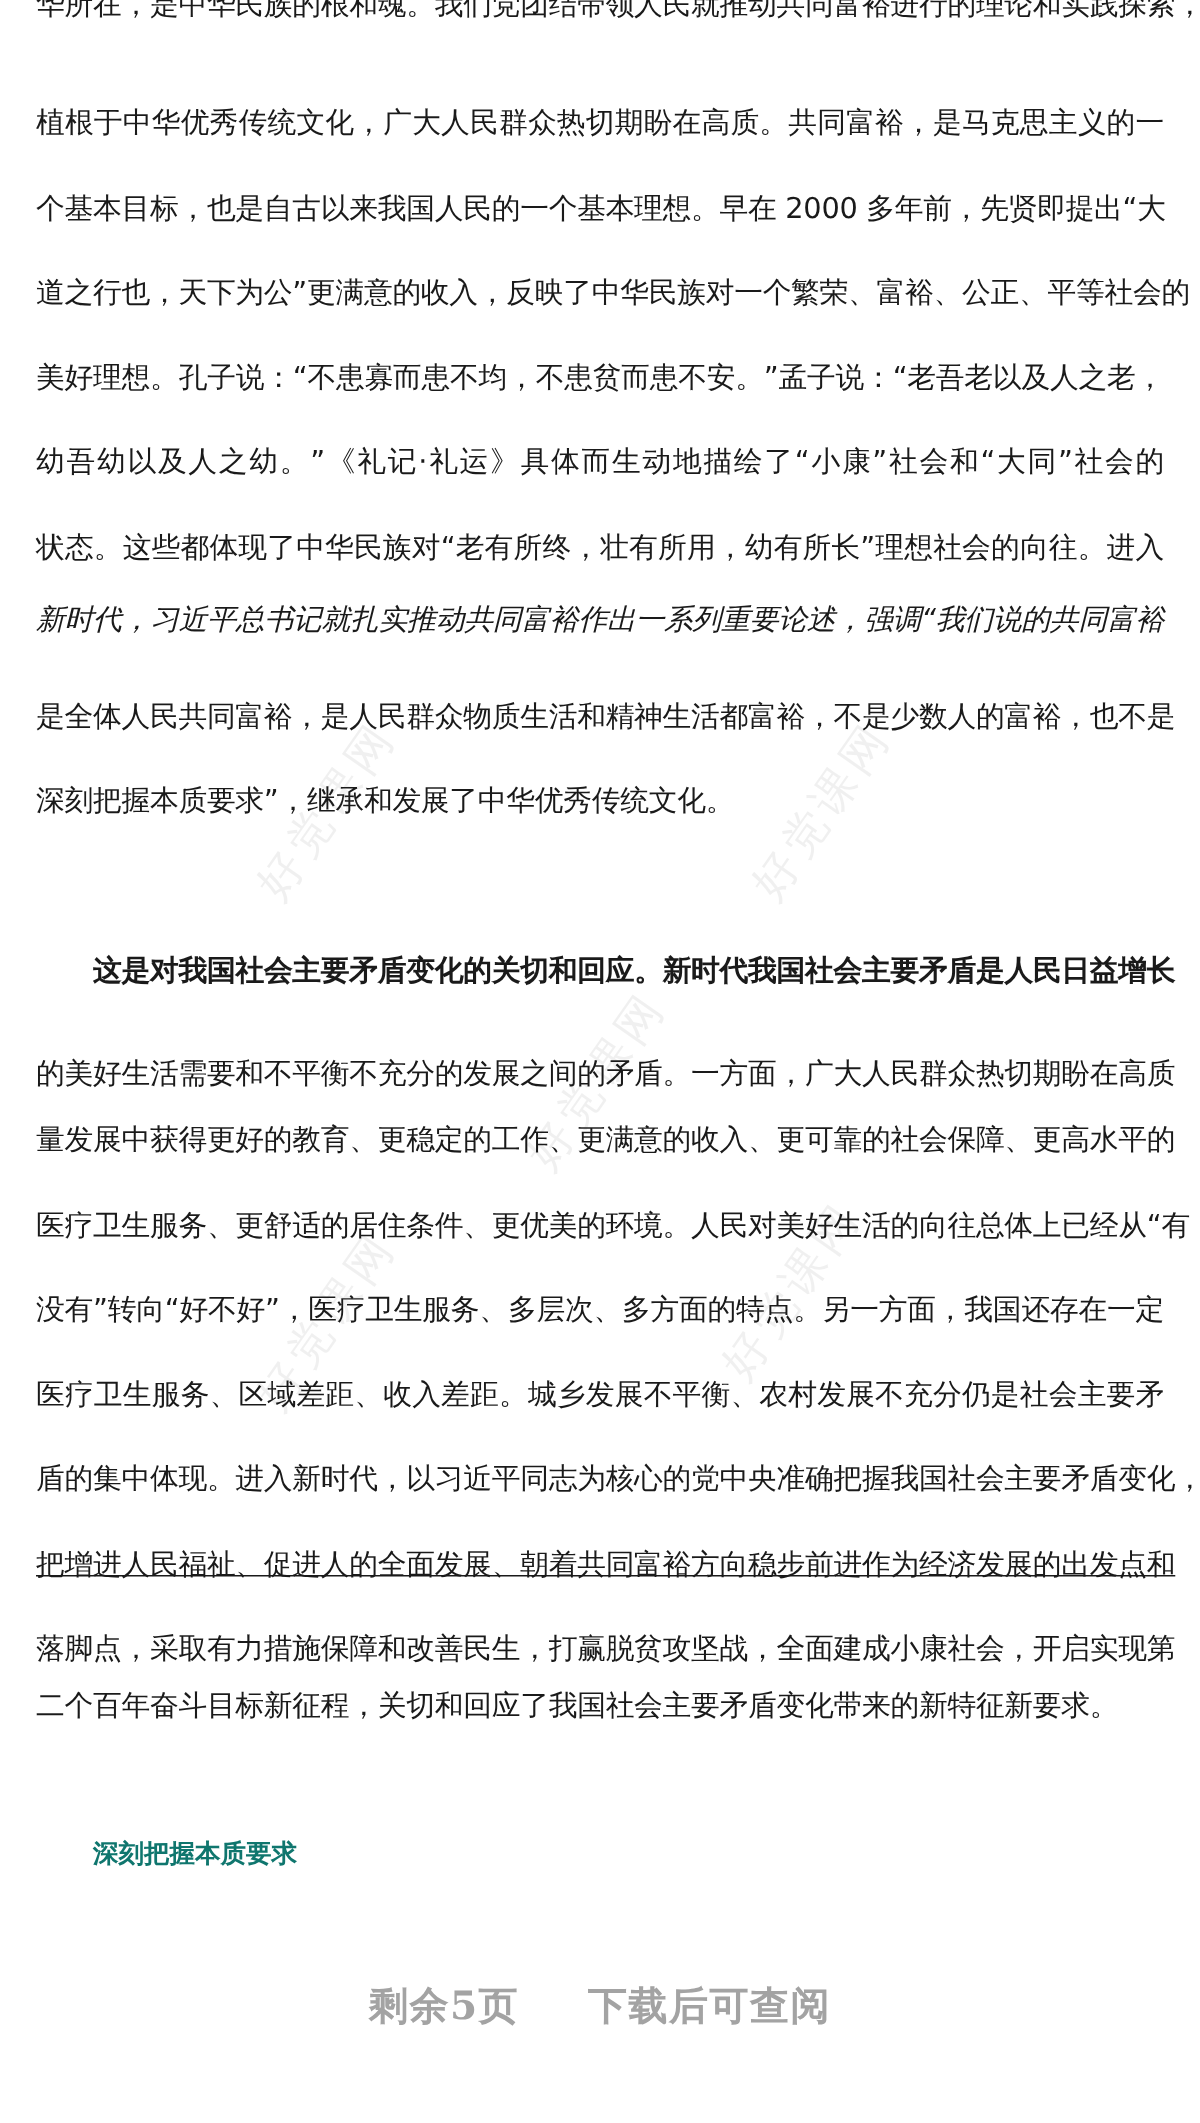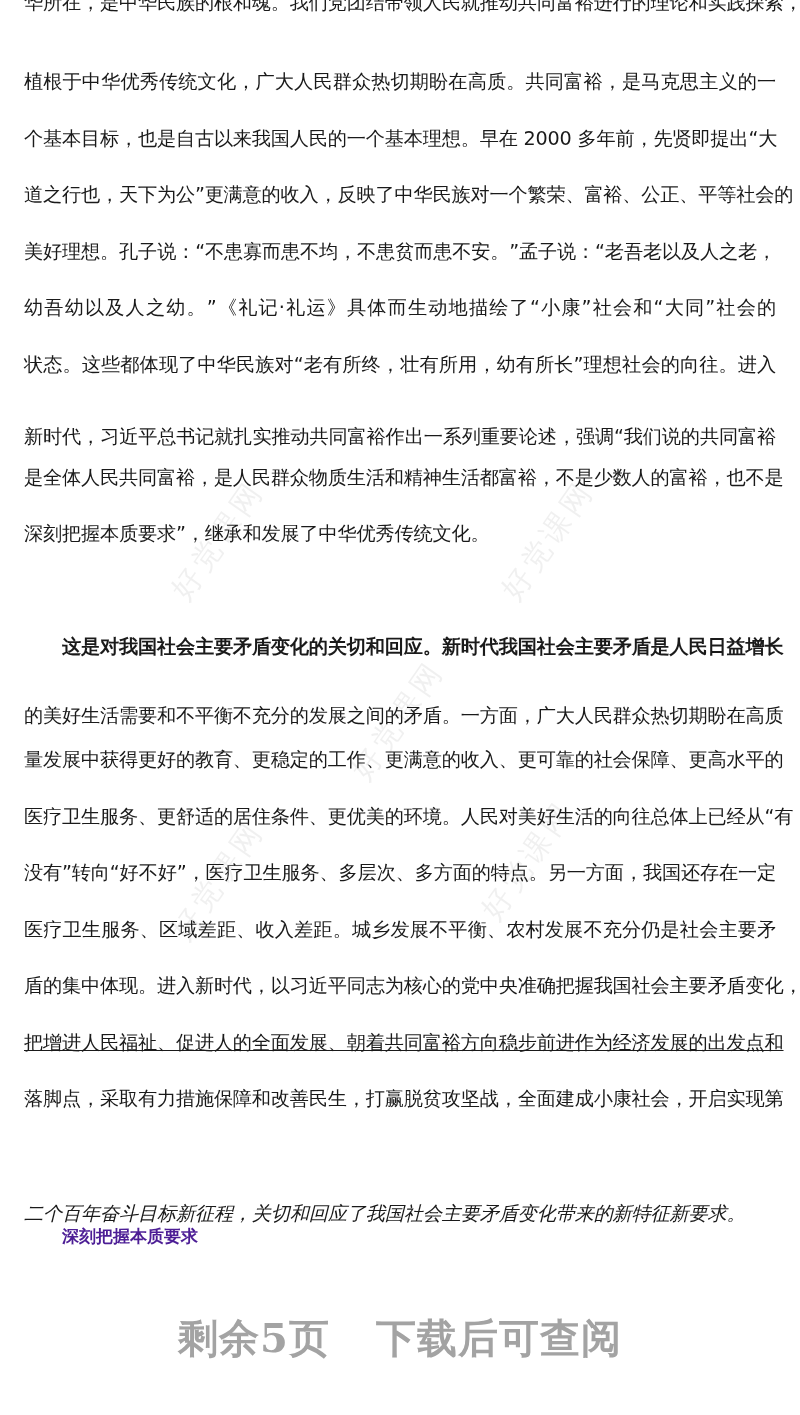--- a/index.html
+++ b/index.html
@@ -40,31 +40,31 @@
     left: 62px;
     width: 714px;
   }
   .heading {
     position: absolute;
     left: 62px;
     top: 1224px;
     font-size: 17px;
     font-weight: bold;
     line-height: 24px;
-    color: #4c1d95;
+    color: #0f766e;
   }
   .banner {
     position: absolute;
     left: 0;
     top: 1312px;
     width: 800px;
     text-align: center;
     font-family: "DejaVu Serif", "Liberation Serif", serif;
     font-weight: bold;
-    font-size: 40px;
+    font-size: 26px;
     line-height: 52px;
     color: #a3a3a3;
     letter-spacing: 1px;
   }
   .banner .gap {
     display: inline-block;
     width: 46px;
   }
   .watermark {
     position: absolute;
@@ -89,36 +89,36 @@
 
   <div class="line" style="top:-10px;">华所在，是中华民族的根和魂。我们党团结带领人民就推动共同富裕进行的理论和实践探索，</div>
 
   <div>
     <div class="line" style="top:69px;">植根于中华优秀传统文化，广大人民群众热切期盼在高质。共同富裕，是马克思主义的一</div>
     <div class="line" style="top:126px;">个基本目标，也是自古以来我国人民的一个基本理想。早在 2000 多年前，先贤即提出“大</div>
     <div class="line" style="top:182px;">道之行也，天下为公”更满意的收入，反映了中华民族对一个繁荣、富裕、公正、平等社会的</div>
     <div class="line" style="top:239px;">美好理想。孔子说：“不患寡而患不均，不患贫而患不安。”孟子说：“老吾老以及人之老，</div>
     <div class="line" style="top:295px;">幼吾幼以及人之幼。”《礼记·礼运》具体而生动地描绘了“小康”社会和“大同”社会的</div>
     <div class="line" style="top:352px;">状态。这些都体现了中华民族对“老有所终，壮有所用，幼有所长”理想社会的向往。进入</div>
-    <div class="line" style="top:424px;">新时代，习近平总书记就扎实推动共同富裕作出一系列重要论述，强调“我们说的共同富裕</div>
+    <div class="line" style="top:400px;font-style:italic;">新时代，习近平总书记就扎实推动共同富裕作出一系列重要论述，强调“我们说的共同富裕</div>
     <div class="line" style="top:465px;">是全体人民共同富裕，是人民群众物质生活和精神生活都富裕，不是少数人的富裕，也不是</div>
     <div class="line last" style="top:521px;">深刻把握本质要求”，继承和发展了中华优秀传统文化。</div>
   </div>
 
   <div>
     <div class="line indent" style="top:634px;font-weight:bold;">这是对我国社会主要矛盾变化的关切和回应。新时代我国社会主要矛盾是人民日益增长</div>
     <div class="line" style="top:691px;margin-top:12px;">的美好生活需要和不平衡不充分的发展之间的矛盾。一方面，广大人民群众热切期盼在高质</div>
     <div class="line" style="top:747px;">量发展中获得更好的教育、更稳定的工作、更满意的收入、更可靠的社会保障、更高水平的</div>
     <div class="line" style="top:804px;">医疗卫生服务、更舒适的居住条件、更优美的环境。人民对美好生活的向往总体上已经从“有</div>
     <div class="line" style="top:860px;">没有”转向“好不好”，医疗卫生服务、多层次、多方面的特点。另一方面，我国还存在一定</div>
     <div class="line" style="top:917px;">医疗卫生服务、区域差距、收入差距。城乡发展不平衡、农村发展不充分仍是社会主要矛</div>
     <div class="line" style="top:973px;">盾的集中体现。进入新时代，以习近平同志为核心的党中央准确把握我国社会主要矛盾变化，</div>
     <div class="line" style="top:1030px;text-decoration:underline;">把增进人民福祉、促进人的全面发展、朝着共同富裕方向稳步前进作为经济发展的出发点和</div>
     <div class="line" style="top:1086px;">落脚点，采取有力措施保障和改善民生，打赢脱贫攻坚战，全面建成小康社会，开启实现第</div>
-    <div class="line last" style="top:1201px;font-style:italic;">二个百年奋斗目标新征程，关切和回应了我国社会主要矛盾变化带来的新特征新要求。</div>
+    <div class="line last" style="top:1124px;">二个百年奋斗目标新征程，关切和回应了我国社会主要矛盾变化带来的新特征新要求。</div>
   </div>
 
   <div class="heading">深刻把握本质要求</div>
 
   <div class="banner">
     <span>剩余5页</span><span class="gap"></span><span>下载后可查阅</span>
   </div>
 
 </div>
 

